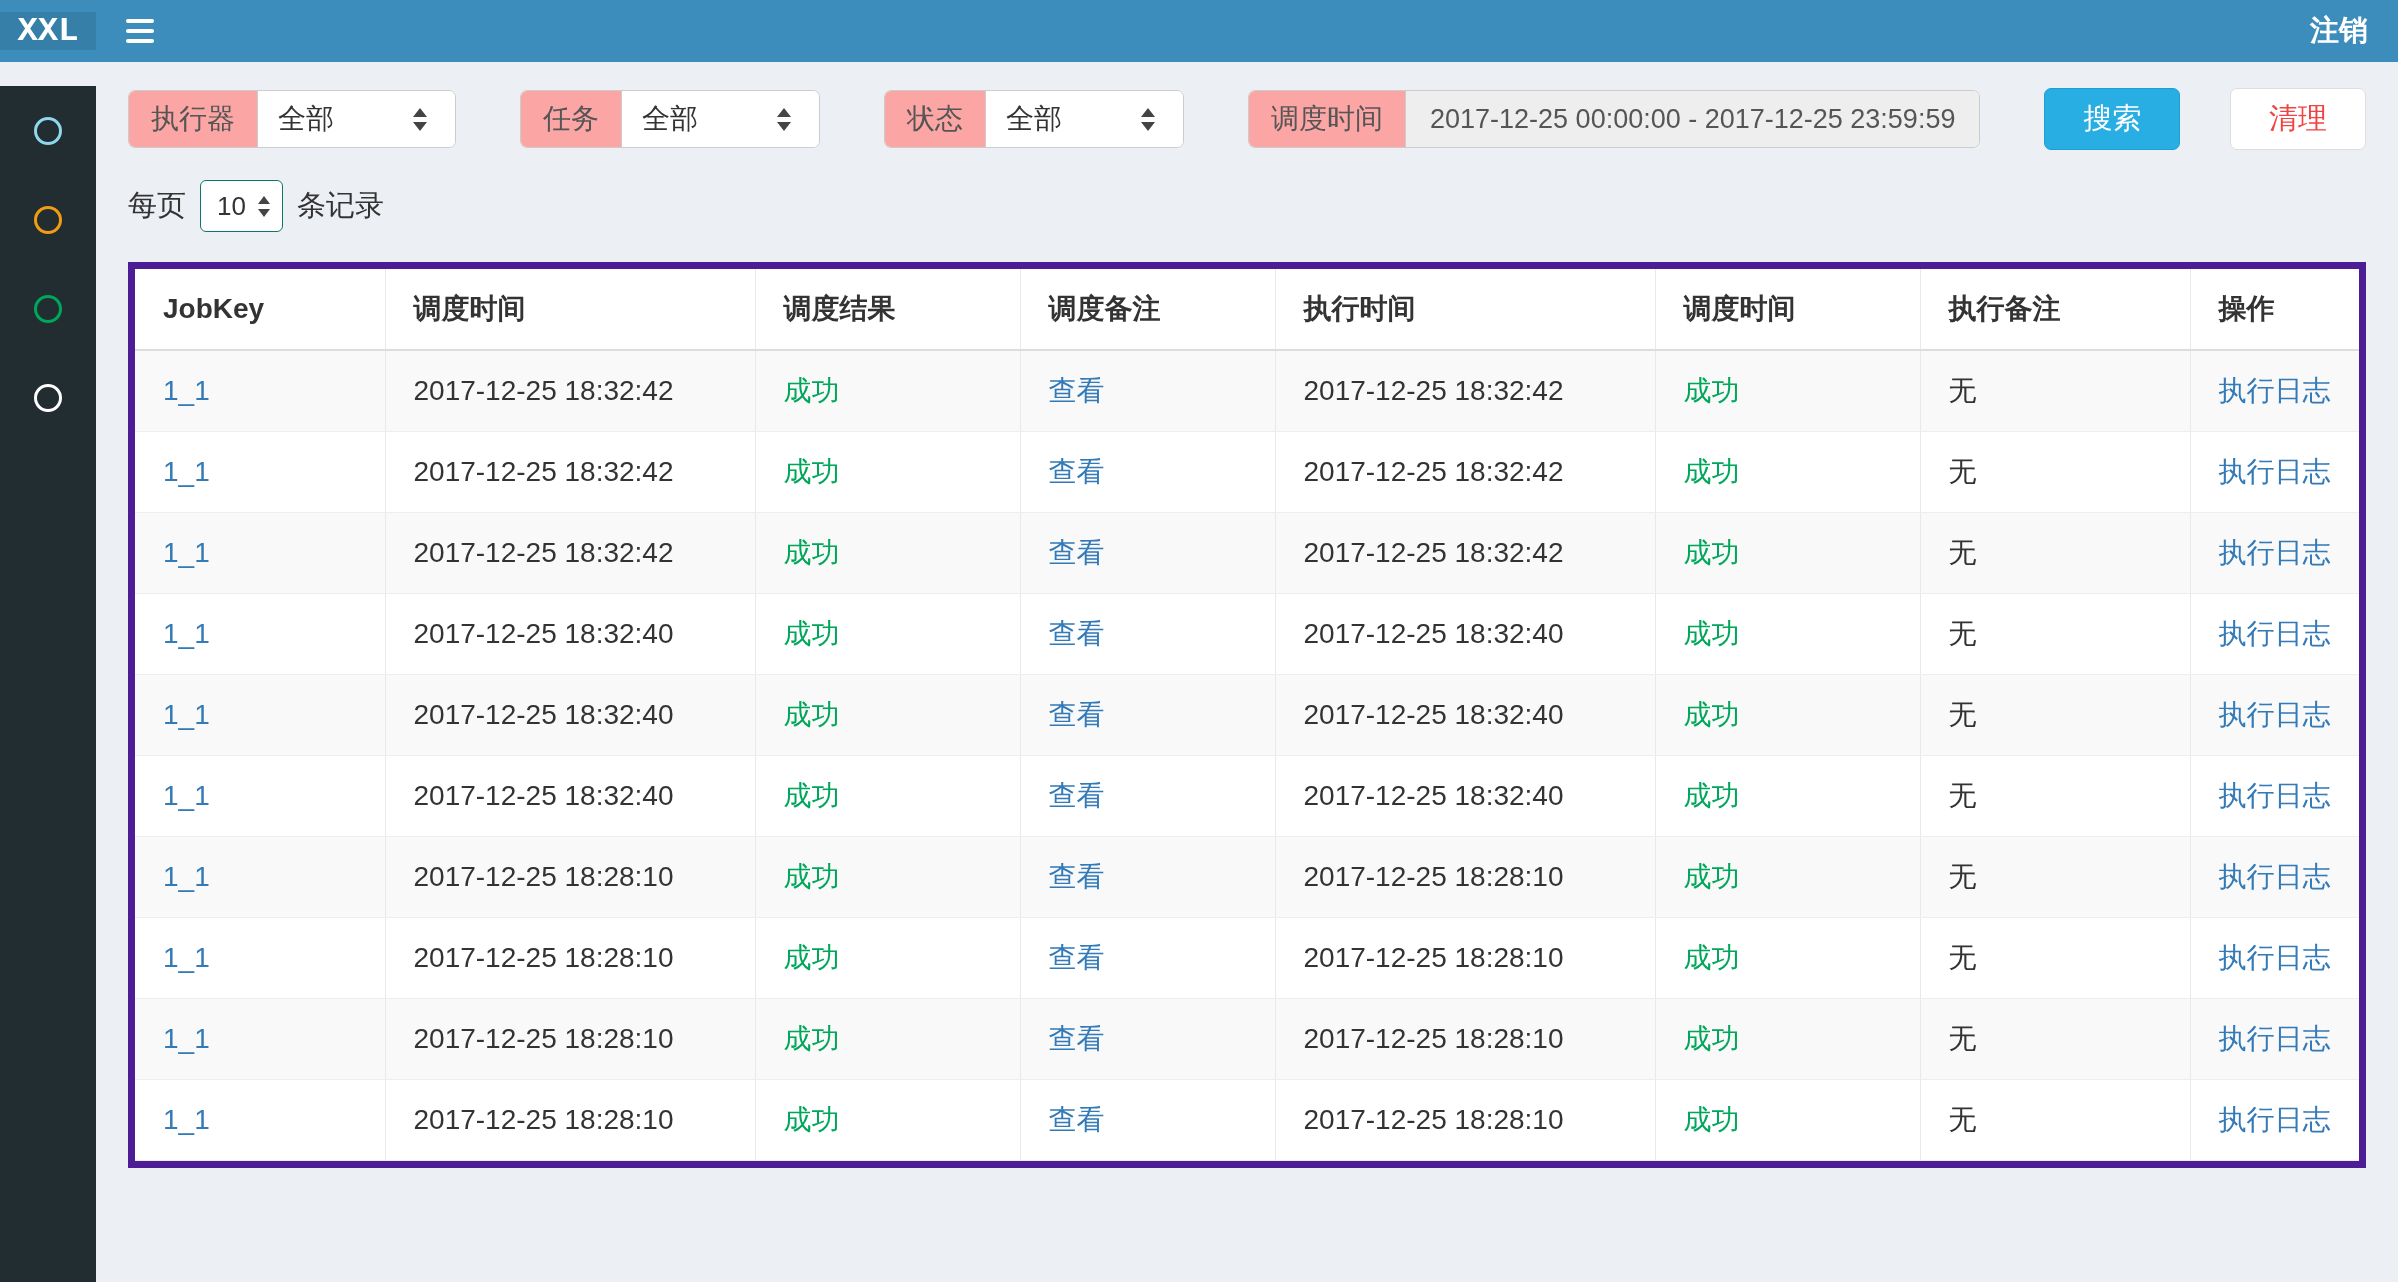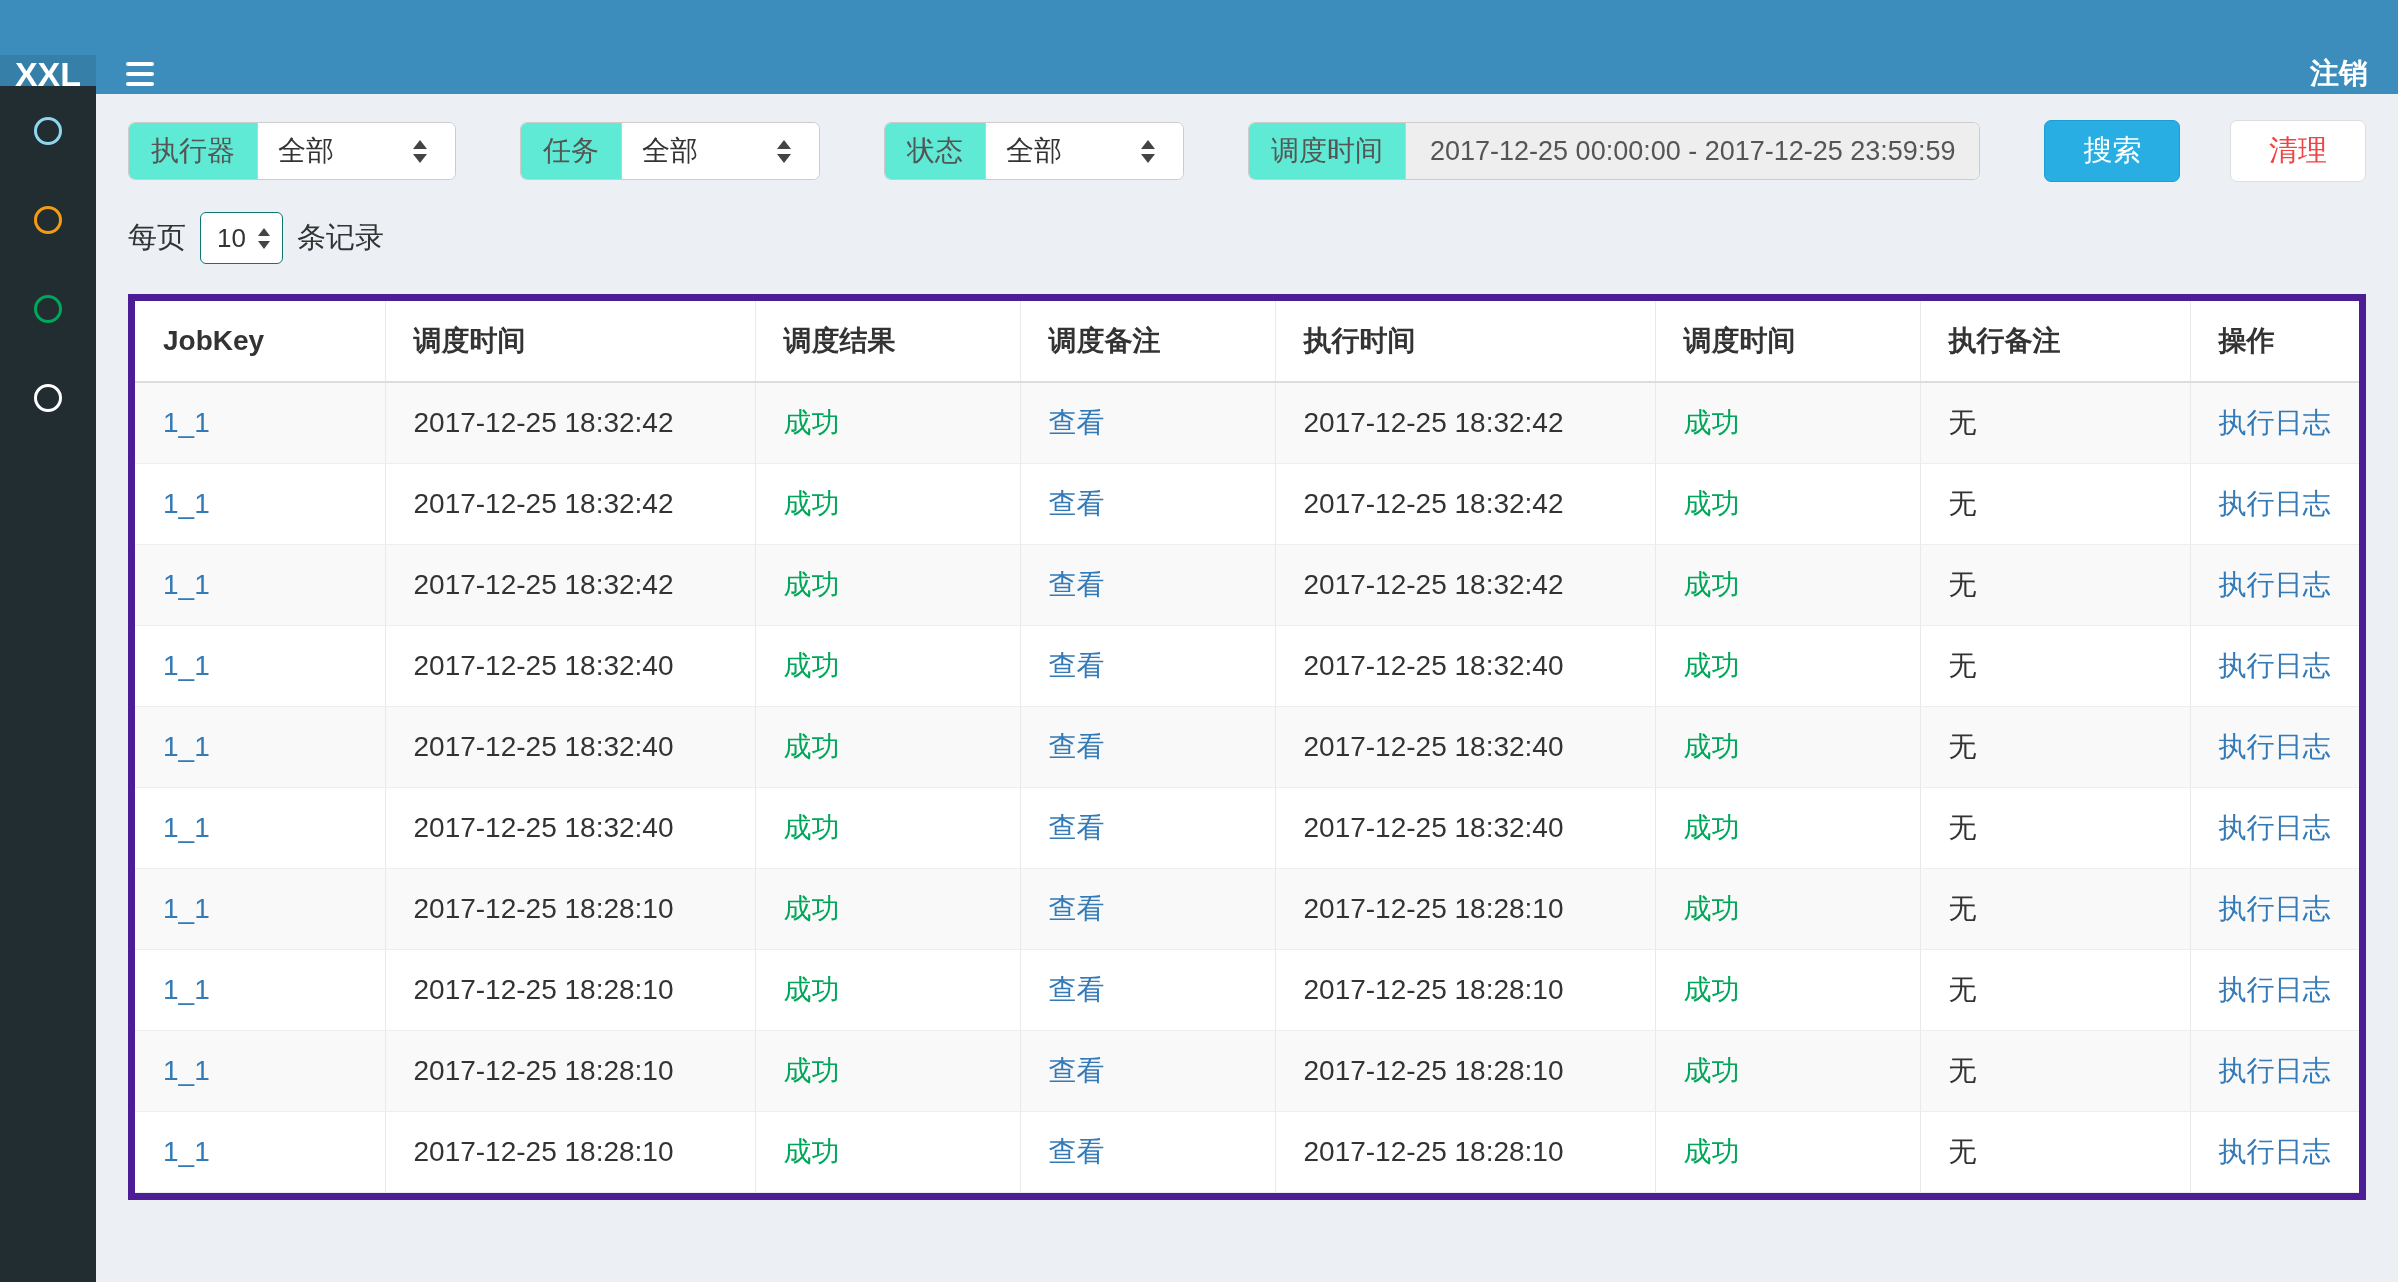--- a/index.html
+++ b/index.html
@@ -6,23 +6,24 @@
   html, body { width: 2398px; min-height: 1282px; }
   body {
     font-family: "Liberation Sans", sans-serif;
     background: #ecf0f5;
     color: #333;
     position: relative;
   }
 
   
   .navbar {
-    height: 94px; width: 100%;
-    display: flex; align-items: flex-end;
+    height: 62px; width: 100%;
+    display: flex; align-items: center;
     background: #3c8dbc;
+    font-family: Liberation Mono, monospace;
   }
   .logo {
     width: 96px; background: #367fa9;
     display: flex; align-items: center; justify-content: center;
     color: #fff; font-weight: bold; font-size: 34px;
     cursor: pointer;
   }
   .navbar-rest { flex: 1; display: flex; align-items: center; justify-content: space-between; }
   .menu-btn {
     background: transparent; border: none; cursor: pointer;
@@ -63,21 +64,21 @@
 
   
   .filters { display: flex; align-items: center; margin-bottom: 30px; }
   .input-group {
     display: inline-flex; align-items: stretch;
     background: #fff; border: 1px solid #ccc; border-radius: 7px;
     height: 58px; overflow: hidden; margin-right: 64px;
   }
   .addon {
     display: flex; align-items: center; padding: 0 22px;
-    font-size: 28px; color: #555; background: #5eead4;
+    font-size: 28px; color: #555; background: #fca5a5;
   }
   .selectbox {
     display: flex; align-items: center; gap: 26px;
     padding: 0 28px 0 20px; min-width: 198px;
     border-left: 1px solid #ccc; cursor: pointer; background: #fff;
     font-size: 28px; color: #333;
   }
   .selectbox .val { flex: 1; }
   .carets { display: flex; flex-direction: column; gap: 5px; align-items: center; }
   .caret-up { width: 0; height: 0; border-left: 7px solid transparent; border-right: 7px solid transparent; border-bottom: 9px solid #444; }

